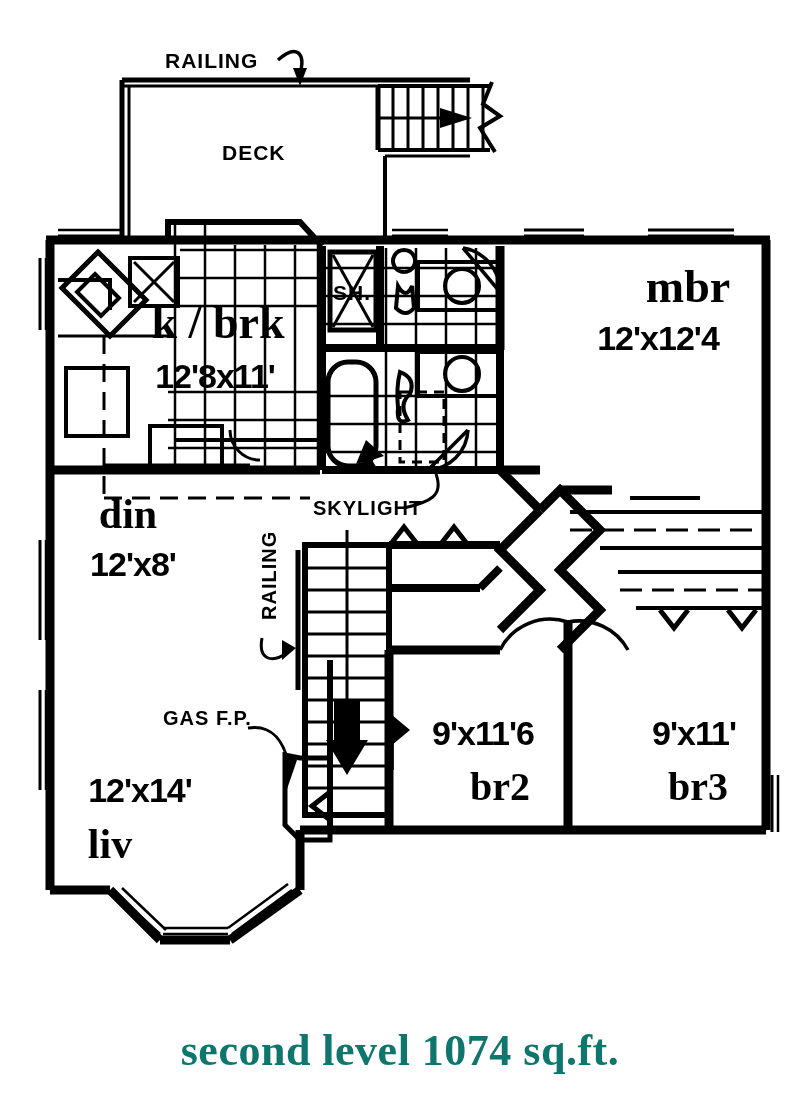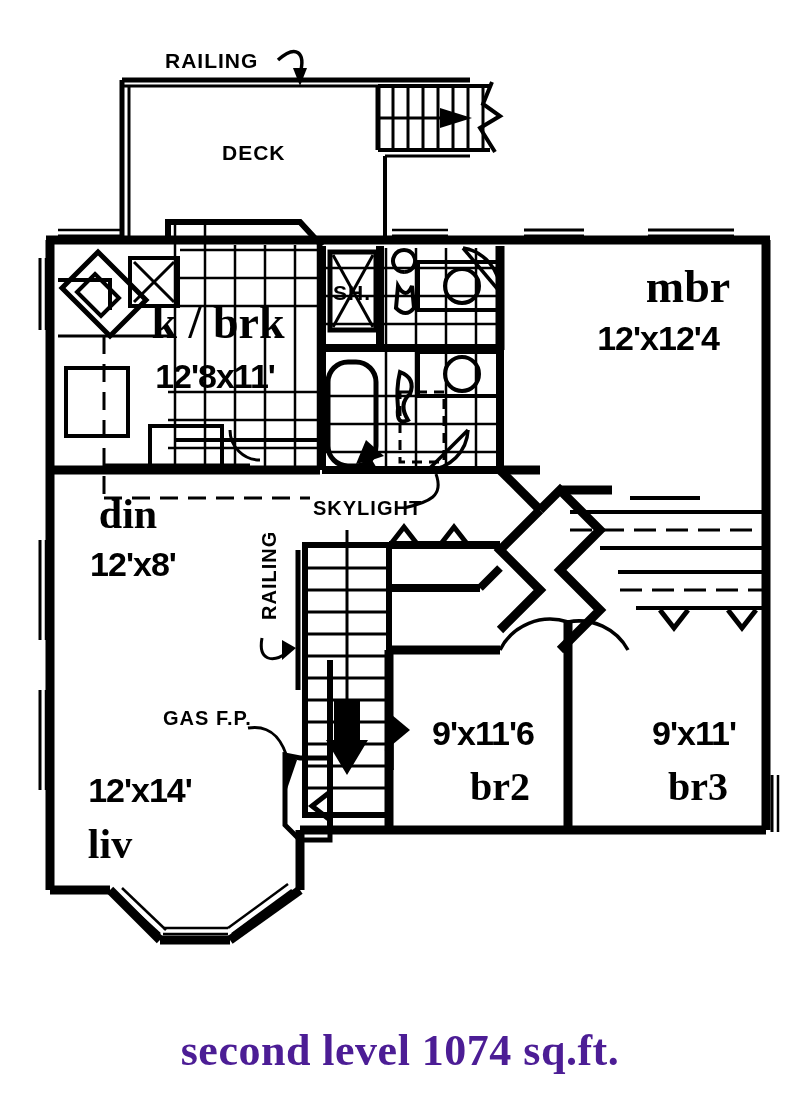--- a/index.html
+++ b/index.html
@@ -1,21 +1,21 @@
 <!DOCTYPE html>
 <html><head>
 <meta charset="utf-8">
 <style>
   html,body{margin:0;padding:0;background:#ffffff;}
   body{width:800px;height:1103px;position:relative;overflow:hidden;
        font-family:"Liberation Sans",sans-serif;color:#000;}
   #plan{position:absolute;left:0;top:0;width:800px;height:1103px;}
   .cap{position:absolute;left:0;top:1025px;width:800px;text-align:center;
        font-family:"Liberation Serif",serif;font-weight:bold;font-size:44px;
-       letter-spacing:0.5px;color:#4c1d95;}
+       letter-spacing:0.5px;color:#0f766e;}
   svg{display:block;}
   text{font-family:"Liberation Sans",sans-serif;fill:#000;}
   .rm{font-family:"Liberation Serif",serif;font-weight:bold;}
   .dim{font-family:"Liberation Sans",sans-serif;font-weight:bold;letter-spacing:-1px;}
   .note{font-family:"Liberation Sans",sans-serif;font-weight:bold;letter-spacing:1px;}
 </style>
 </head>
 <body>
 
 <div id="plan">

